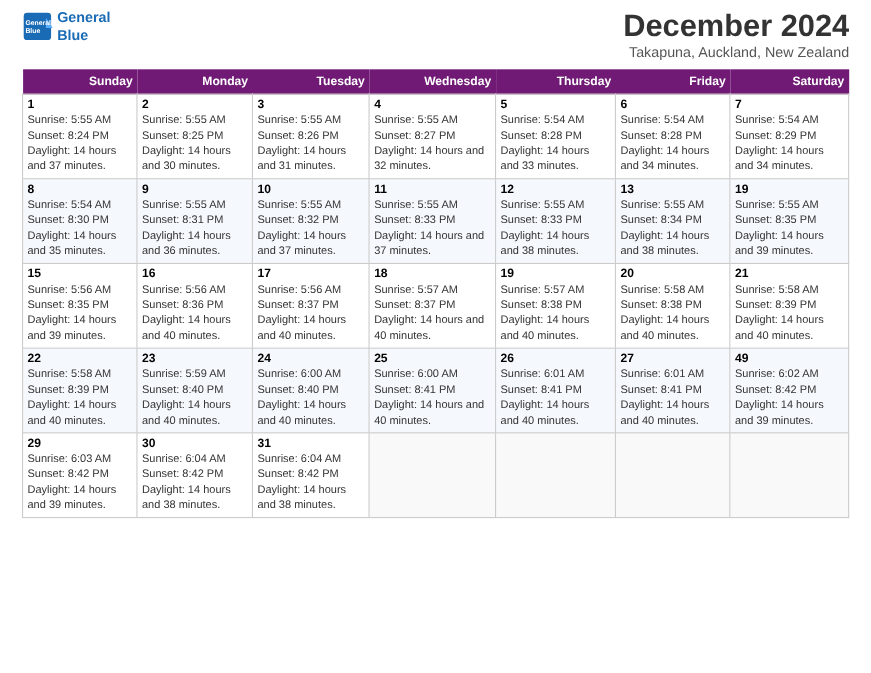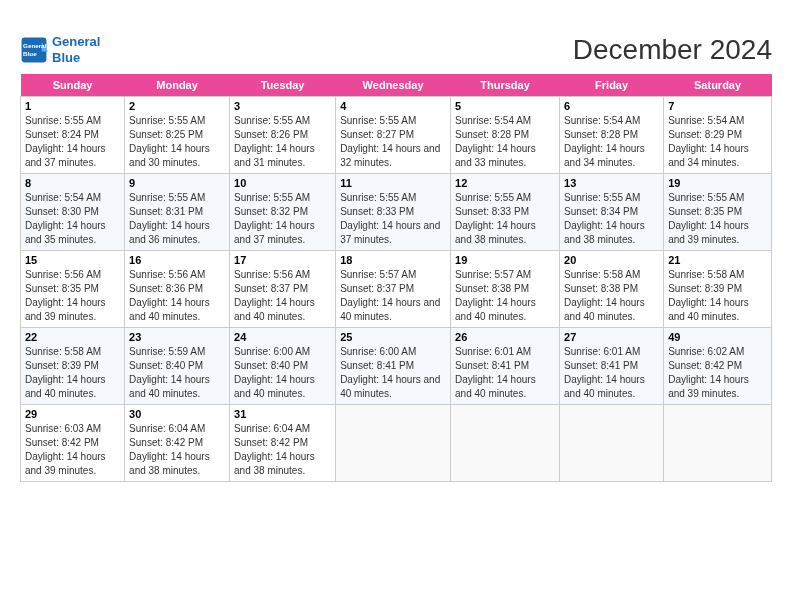--- a/index.html
+++ b/index.html
@@ -6,21 +6,21 @@
     body {
       font-family: Arial, sans-serif;
       background: #fff;
       width: 792px;
       height: 612px;
       overflow: hidden;
     }
     .page {
       width: 792px;
       height: 612px;
-      padding: 34px 20px 10px 20px;
+      padding: 8px 20px 10px 20px;
       background: #fff;
     }
     .header {
       display: flex;
       justify-content: space-between;
       align-items: flex-start;
       margin-bottom: 8px;
     }
     .logo {
       display: flex;
@@ -38,37 +38,37 @@
     }
     .logo-icon {
       width: 28px;
       height: 28px;
     }
     .title-block {
       text-align: right;
     }
     .main-title {
       font-size: 28px;
-      font-weight: normal;
+      font-weight: bold;
       color: #333;
     }
     .subtitle {
       font-size: 13px;
       color: #555;
     }
     table {
       width: 100%;
       border-collapse: collapse;
       font-size: 9.5px;
     }
     thead tr th {
-      background: #ec4899;
+      background: #701a75;
       color: #fff;
       padding: 5px 4px;
-      text-align: center;
+      text-align: right;
       font-size: 11px;
       font-weight: bold;
     }
     tbody tr td {
       border: 1px solid #ccc;
       padding: 3px 4px;
       vertical-align: top;
       background: #fff;
       height: 72px;
     }
@@ -102,20 +102,21 @@
         <text x="4" y="16" font-size="8" fill="white" font-family="Arial" font-weight="bold">General</text>
         <text x="4" y="26" font-size="8" fill="white" font-family="Arial" font-weight="bold">Blue</text>
       </svg>
       <div class="logo-text">
         <div><span>General</span></div>
         <div><span>Blue</span></div>
       </div>
     </div>
     <div class="title-block">
       <div class="main-title">December 2024</div>
+      <div class="subtitle">Takapuna, Auckland, New Zealand</div>
     </div>
   </div>
 
   <table>
     <thead>
       <tr>
       <th>Sunday</th>
           <th>Monday</th>
           <th>Tuesday</th>
           <th>Wednesday</th>

